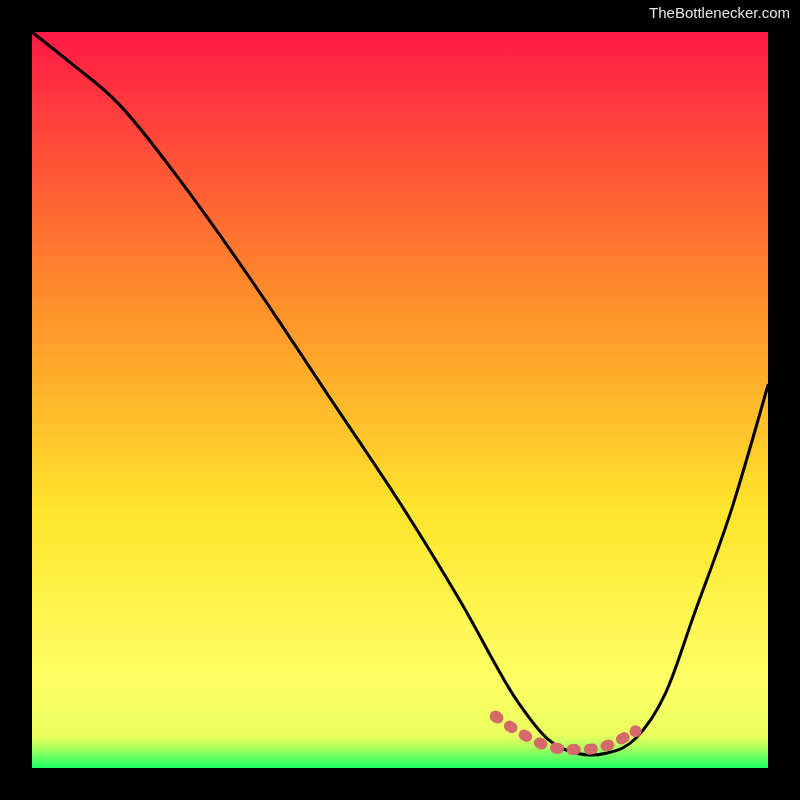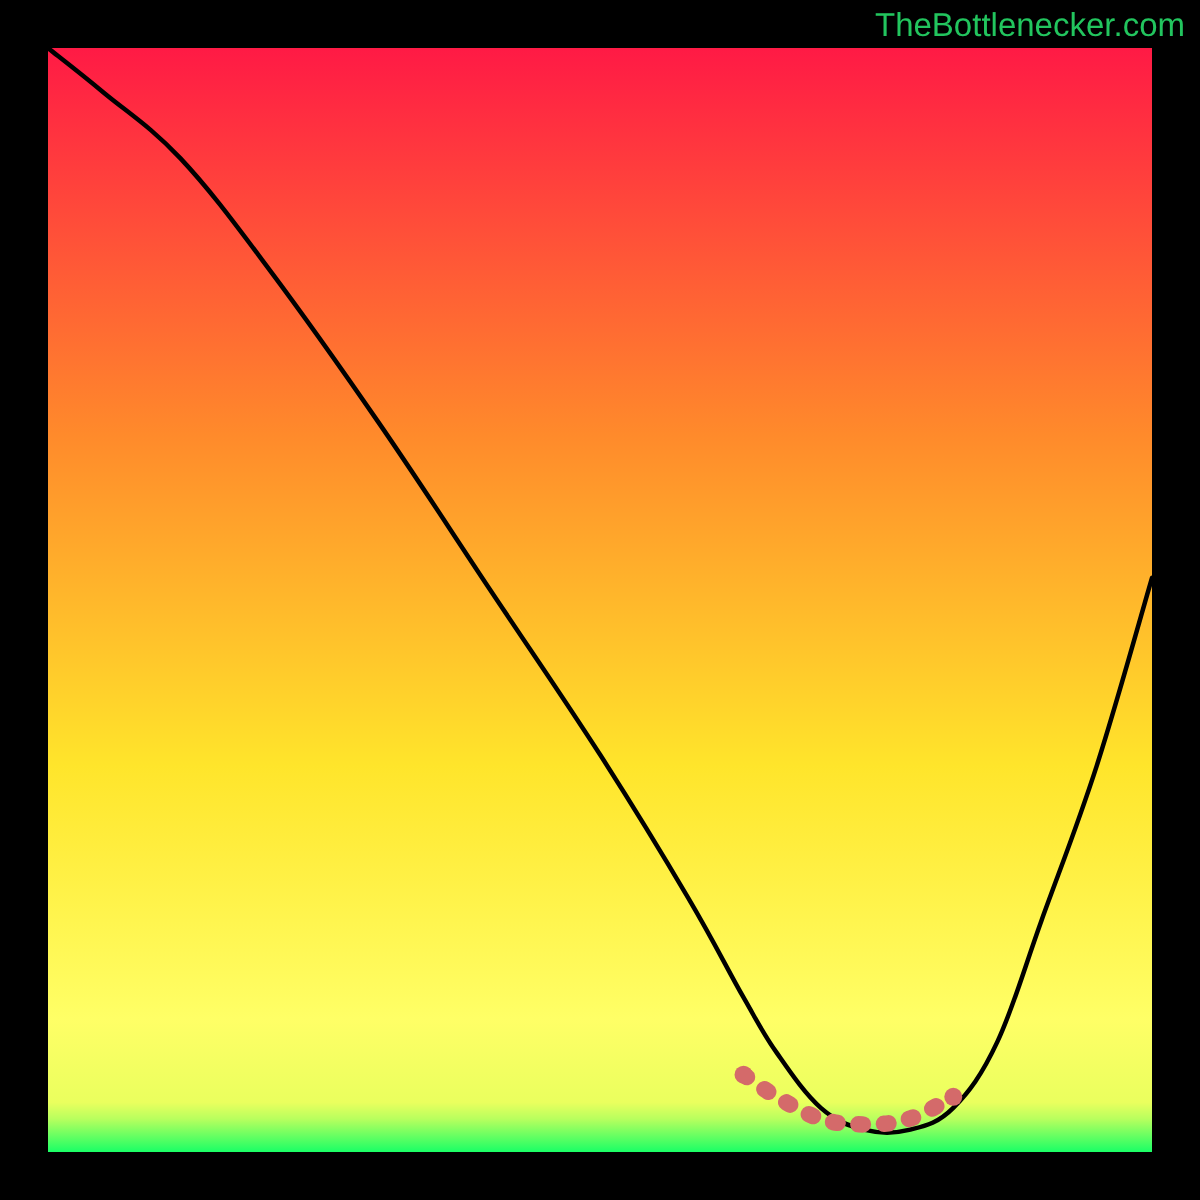--- a/index.html
+++ b/index.html
@@ -14,22 +14,22 @@
   .container {
     position: relative;
     width: 800px;
     height: 800px;
     background: #000;
   }
   .watermark {
     position: absolute;
     top: 4px;
     right: 10px;
-    color: #22c55e;
-    font-size: 22px;
+    color: #e5e5e5;
+    font-size: 15px;
     font-weight: 500;
     z-index: 10;
   }
   .plot-area {
     position: absolute;
     left: 32px;
     top: 32px;
     width: 736px;
     height: 736px;
   }

